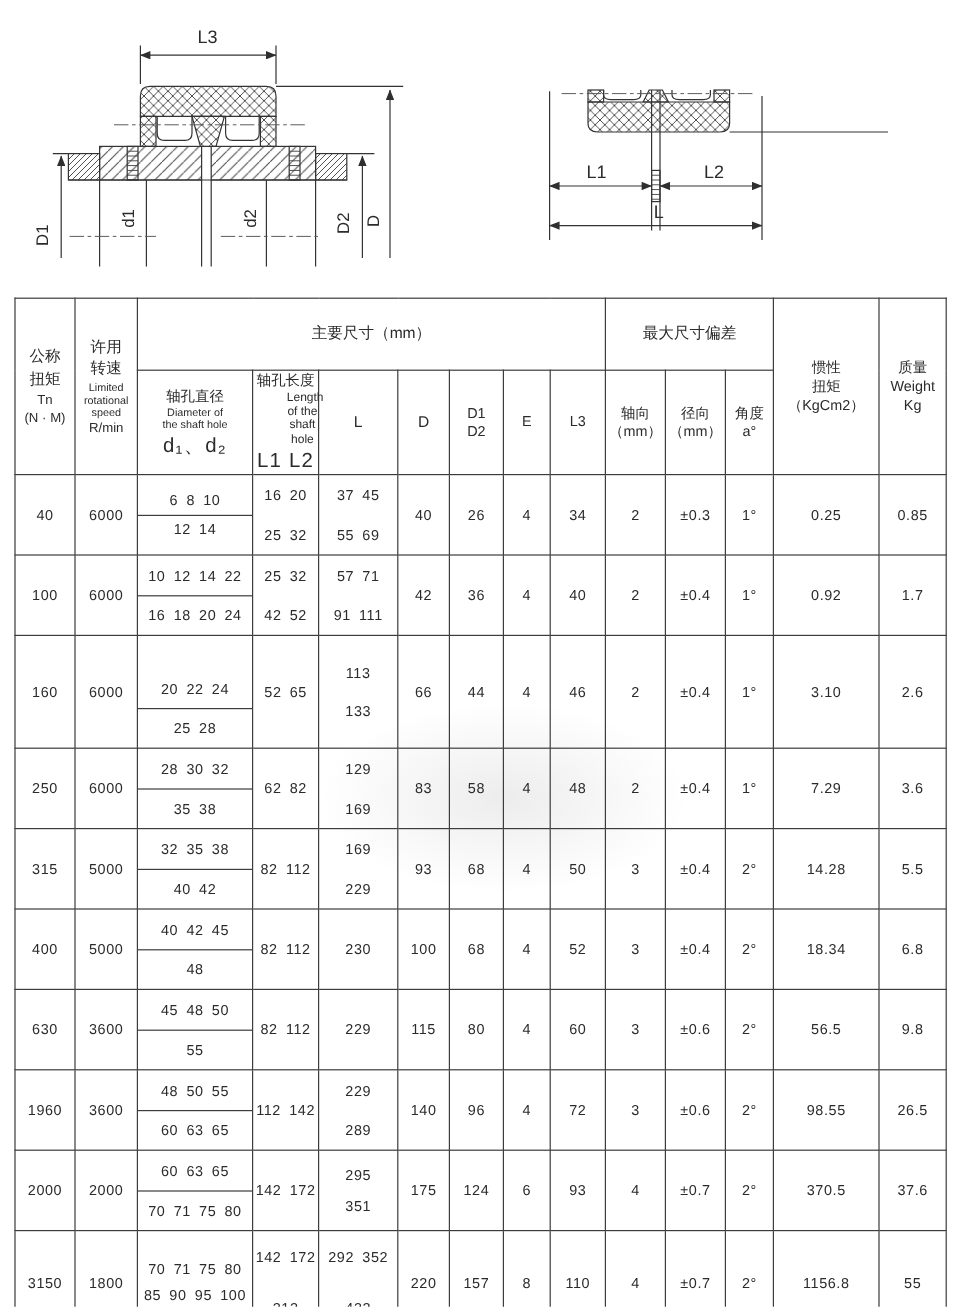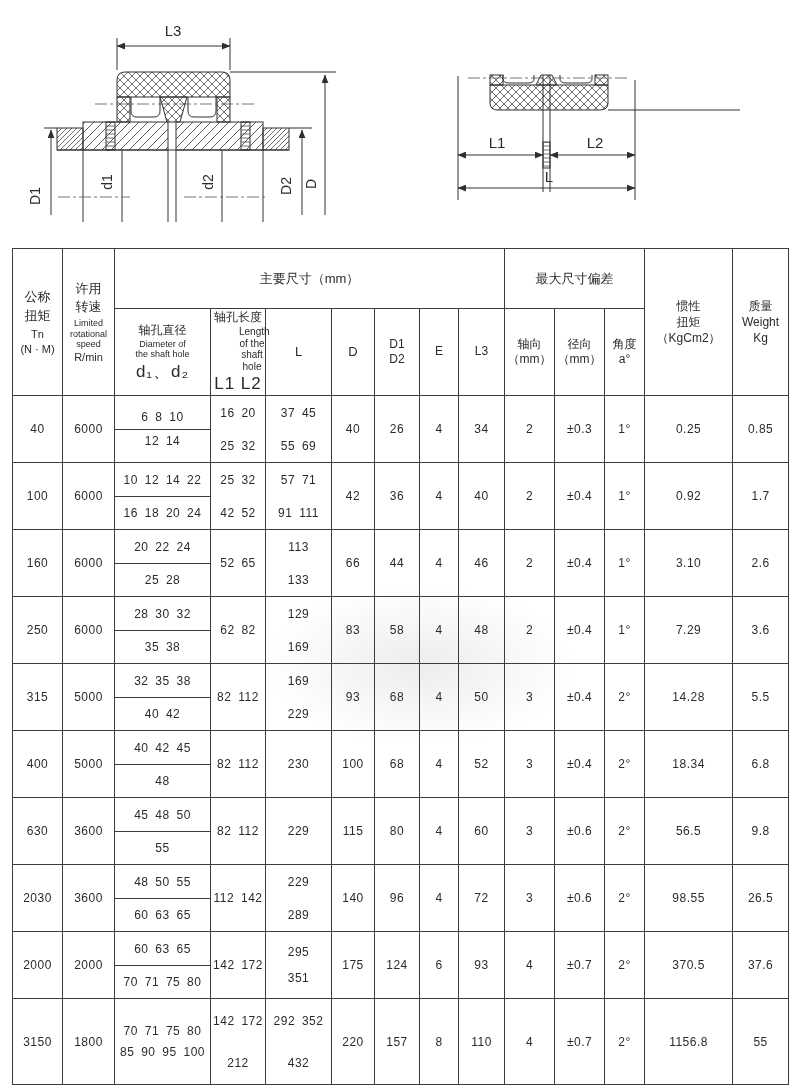--- a/index.html
+++ b/index.html
@@ -264,21 +264,21 @@
         <td>2</td>
         <td>±0.4</td>
         <td>1°</td>
         <td>0.92</td>
         <td>1.7</td>
       </tr>
       <tr style="height: 67px;">
         <td>160</td>
         <td>6000</td>
         <td>
-          <div class="stack" style="height: 65px;">
+          <div class="stack" style="height: 65px; margin-top: 28px;">
             <div class="half div">20 22 24</div>
             <div class="half">25 28</div>
           </div>
         </td>
         <td>52 65</td>
         <td>
           <div class="stack" style="height: 65px;">
             <div class="half">113</div>
             <div class="half">133</div>
           </div>
@@ -381,21 +381,21 @@
         <td>80</td>
         <td>4</td>
         <td>60</td>
         <td>3</td>
         <td>±0.6</td>
         <td>2°</td>
         <td>56.5</td>
         <td>9.8</td>
       </tr>
       <tr style="height: 67px;">
-        <td>2030</td>
+        <td>1960</td>
         <td>3600</td>
         <td>
           <div class="stack" style="height: 65px;">
             <div class="half div">48 50 55</div>
             <div class="half">60 63 65</div>
           </div>
         </td>
         <td>112 142</td>
         <td>
           <div class="stack" style="height: 65px;">

